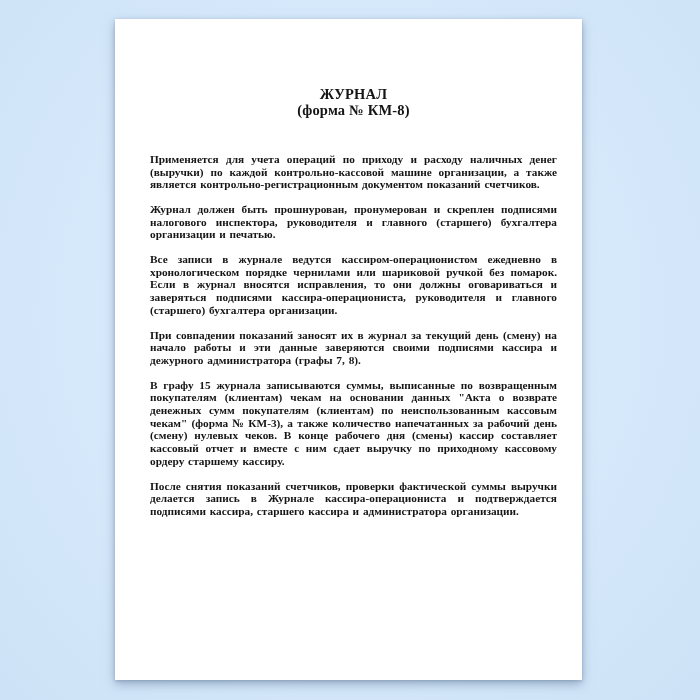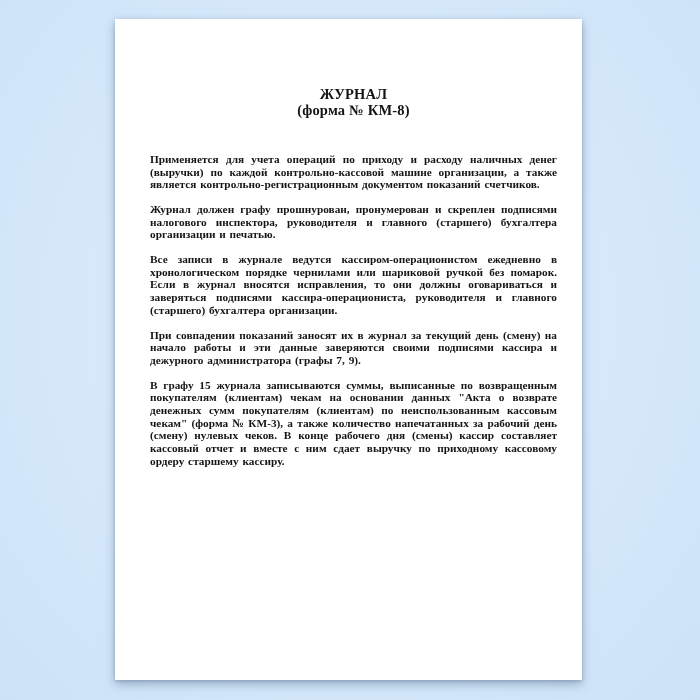--- a/index.html
+++ b/index.html
@@ -44,17 +44,18 @@
 </style>
 </head>
 <body>
 
 <div class="page">
   <div class="doc-title">
     <div>ЖУРНАЛ</div>
     <div>(форма № КМ-8)</div>
   </div>
   <p>Применяется для учета операций по приходу и расходу наличных денег (выручки) по каждой контрольно-кассовой машине организации, а также является контрольно-регистрационным документом показаний счетчиков.</p>
-  <p>Журнал должен графу прошнурован, пронумерован и скреплен подписями налогового инспектора, руководителя и главного (старшего) бухгалтера организации и печатью.</p>
+  <p>Журнал должен быть прошнурован, пронумерован и скреплен подписями налогового инспектора, руководителя и главного (старшего) бухгалтера организации и печатью.</p>
   <p>Все записи в журнале ведутся кассиром-операционистом ежедневно в хронологическом порядке чернилами или шариковой ручкой без помарок. Если в журнал вносятся исправления, то они должны оговариваться и заверяться подписями кассира-операциониста, руководителя и главного (старшего) бухгалтера организации.</p>
-  <p>При совпадении показаний заносят их в журнал за текущий день (смену) на начало работы и эти данные заверяются своими подписями кассира и дежурного администратора (графы 7, 9).</p>
+  <p>При совпадении показаний заносят их в журнал за текущий день (смену) на начало работы и эти данные заверяются своими подписями кассира и дежурного администратора (графы 7, 8).</p>
   <p>В графу 15 журнала записываются суммы, выписанные по возвращенным покупателям (клиентам) чекам на основании данных "Акта о возврате денежных сумм покупателям (клиентам) по неиспользованным кассовым чекам" (форма № КМ-3), а также количество напечатанных за рабочий день (смену) нулевых чеков. В конце рабочего дня (смены) кассир составляет кассовый отчет и вместе с ним сдает выручку по приходному кассовому ордеру старшему кассиру.</p>
+  <p>После снятия показаний счетчиков, проверки фактической суммы выручки делается запись в Журнале кассира-операциониста и подтверждается подписями кассира, старшего кассира и администратора организации.</p>
 </div>
 
 </body></html>

